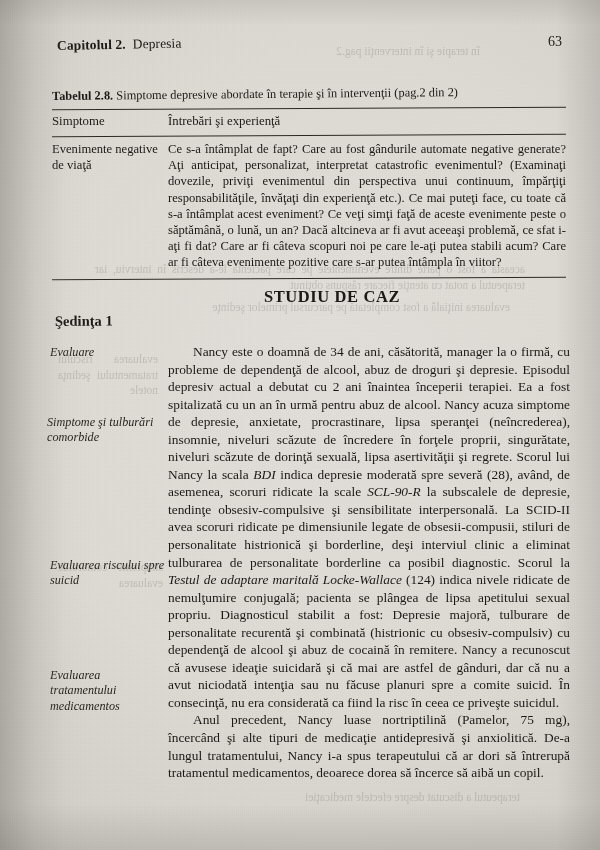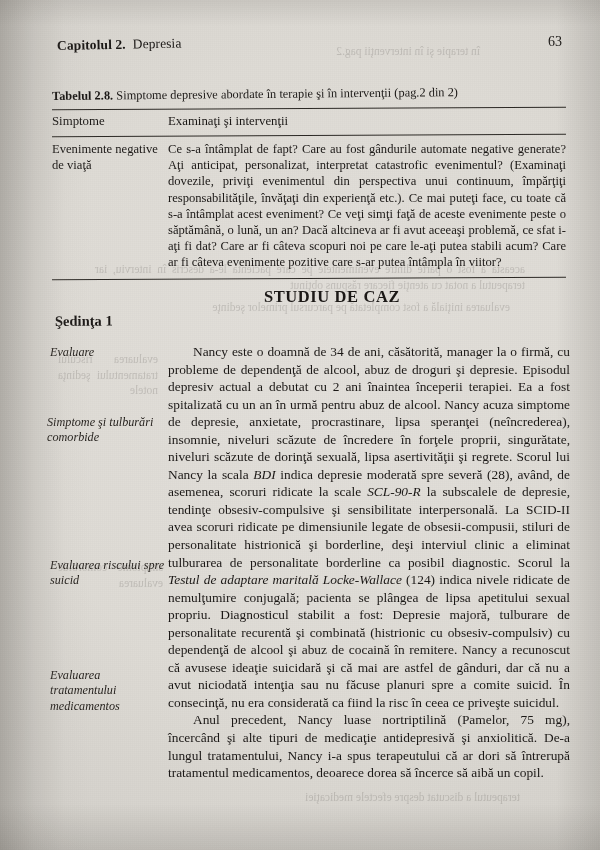--- a/index.html
+++ b/index.html
@@ -233,21 +233,21 @@
     <div id="table-block">
       <div id="table-caption">
         <span class="lbl">Tabelul 2.8.</span>
         <span>Simptome depresive abordate în terapie şi în intervenţii (pag.2 din 2)</span>
       </div>
       <div class="rule"></div>
       <table>
         <tbody>
             <tr class="hdr-row">
           <td class="c-sym">Simptome</td>
-          <td class="c-q">Examinaţi şi intervenţii</td>
+          <td class="c-q">Întrebări şi experienţă</td>
         </tr>
       </tbody>
         </table>
       <div class="rule thin"></div>
       <table>
         <tbody>
             <tr class="body-row">
           <td class="c-sym">Evenimente negative de viaţă</td>
           <td class="c-q">Ce s-a întâmplat de fapt? Care au fost gândurile automate negative generate? Aţi anticipat, personalizat, interpretat catastrofic evenimentul? (Examinaţi dovezile, priviţi evenimentul din perspectiva unui continuum, împărţiţi responsabilităţile, învăţaţi din experienţă etc.). Ce mai puteţi face, cu toate că s-a întâmplat acest eveniment? Ce veţi simţi faţă de aceste evenimente peste o săptămână, o lună, un an? Dacă altcineva ar fi avut aceeaşi problemă, ce sfat i-aţi fi dat? Care ar fi câteva scopuri noi pe care le-aţi putea stabili acum? Care ar fi câteva evenimente pozitive care s-ar putea întâmpla în viitor?</td>
         </tr>

